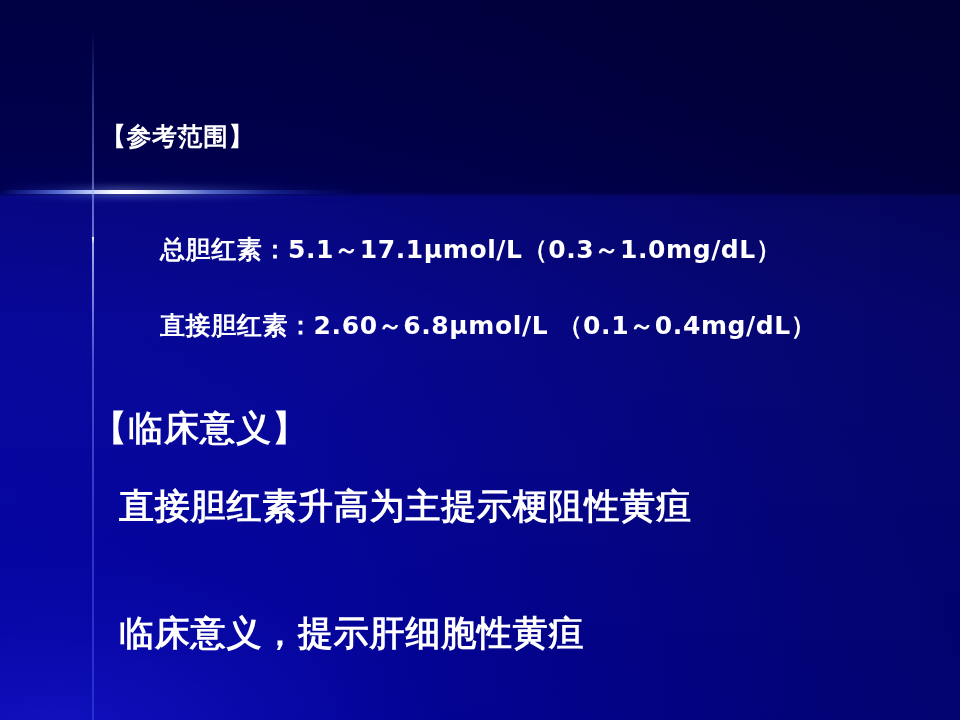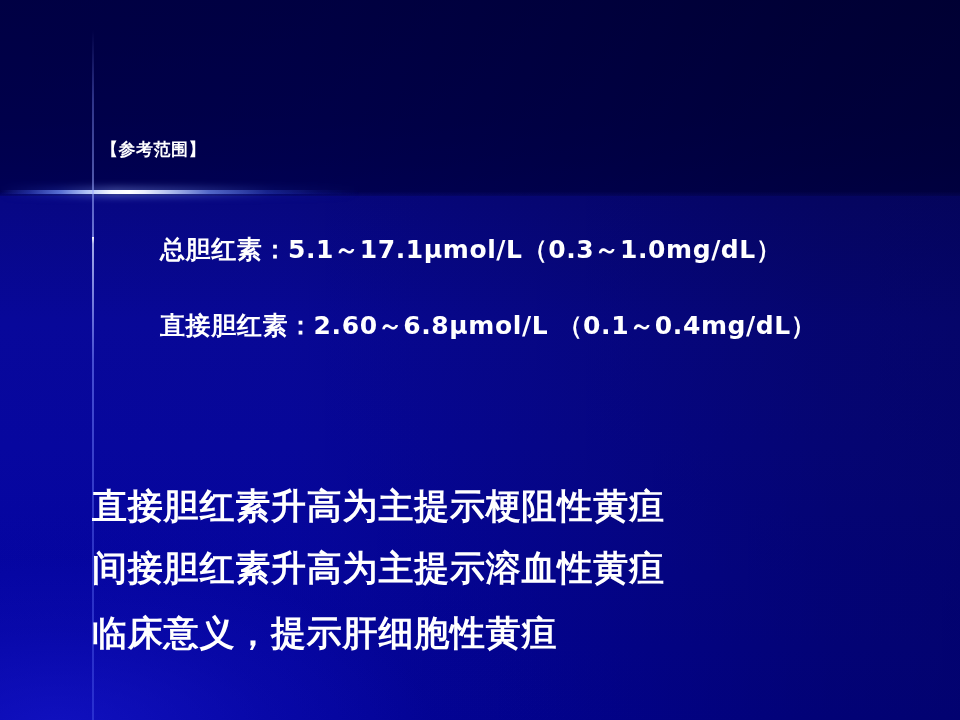--- a/index.html
+++ b/index.html
@@ -120,22 +120,22 @@
 
   .heading {
     position: absolute;
     color: #ffffff;
     font-weight: bold;
     white-space: nowrap;
     letter-spacing: 0.5px;
   }
   #heading-ref {
     left: 101px;
-    top: 138px;
-    font-size: 17px;
+    top: 120px;
+    font-size: 25px;
   }
   #heading-clin {
     left: 92px;
     top: 405px;
     font-size: 35px;
     letter-spacing: 1px;
   }
 
   .range-line {
     position: absolute;
@@ -149,20 +149,21 @@
   #range-total  { left: 160px; top: 233px; }
   #range-direct { left: 160px; top: 309px; }
 
   .meaning-line {
     position: absolute;
     color: #ffffff;
     font-size: 35px;
     font-weight: bold;
     white-space: nowrap;
     letter-spacing: 0.8px;
+    margin-left: 27px;
   }
   #meaning-0 { left: 92px; top: 483px; }
   #meaning-1 { left: 92px; top: 545px; }
   #meaning-2 { left: 92px; top: 610px; }
 </style>
 </head>
 <body>
 
 <div id="slide">
 
@@ -176,21 +177,21 @@
   <div class="cross-v"></div>
 
   <div class="content">
 
     <div class="heading" id="heading-ref">【参考范围】</div>
 
     <div class="range-line" id="range-total">总胆红素：5.1～17.1μmol/L（0.3～1.0mg/dL）</div>
 
     <div class="range-line" id="range-direct">直接胆红素：2.60～6.8μmol/L （0.1～0.4mg/dL）</div>
 
+    <div class="heading" id="heading-clin">【临床意义】</div>
 
     <div class="meaning-line" id="meaning-0">直接胆红素升高为主提示梗阻性黄疸</div>
 
-    <div class="meaning-line" id="meaning-1">间接胆红素升高为主提示溶血性黄疸</div>
 
     <div class="meaning-line" id="meaning-2">临床意义，提示肝细胞性黄疸</div>
 
   </div>
 </div>
 
 </body></html>

